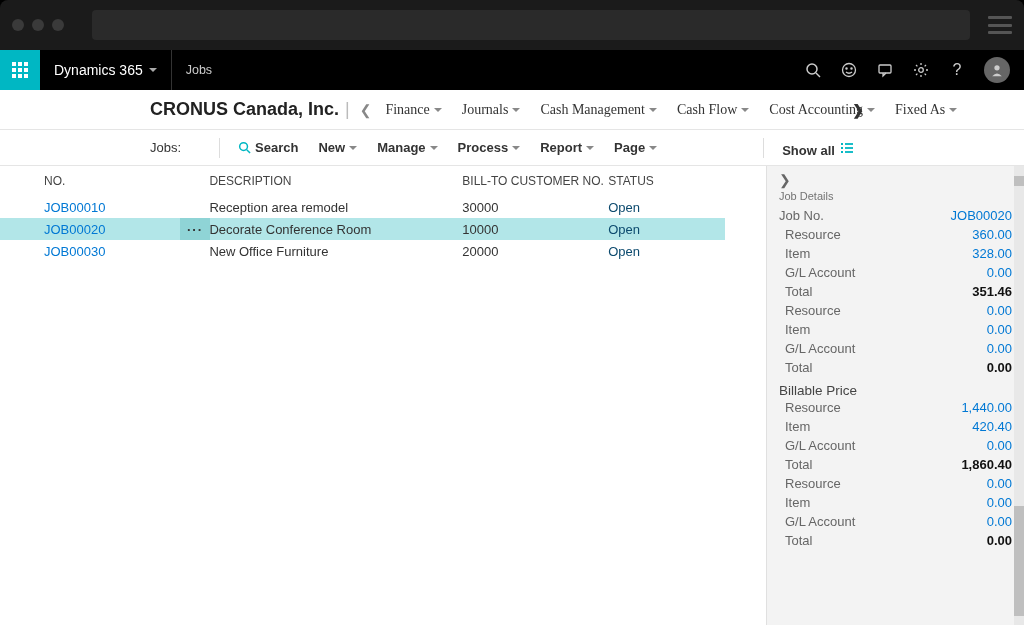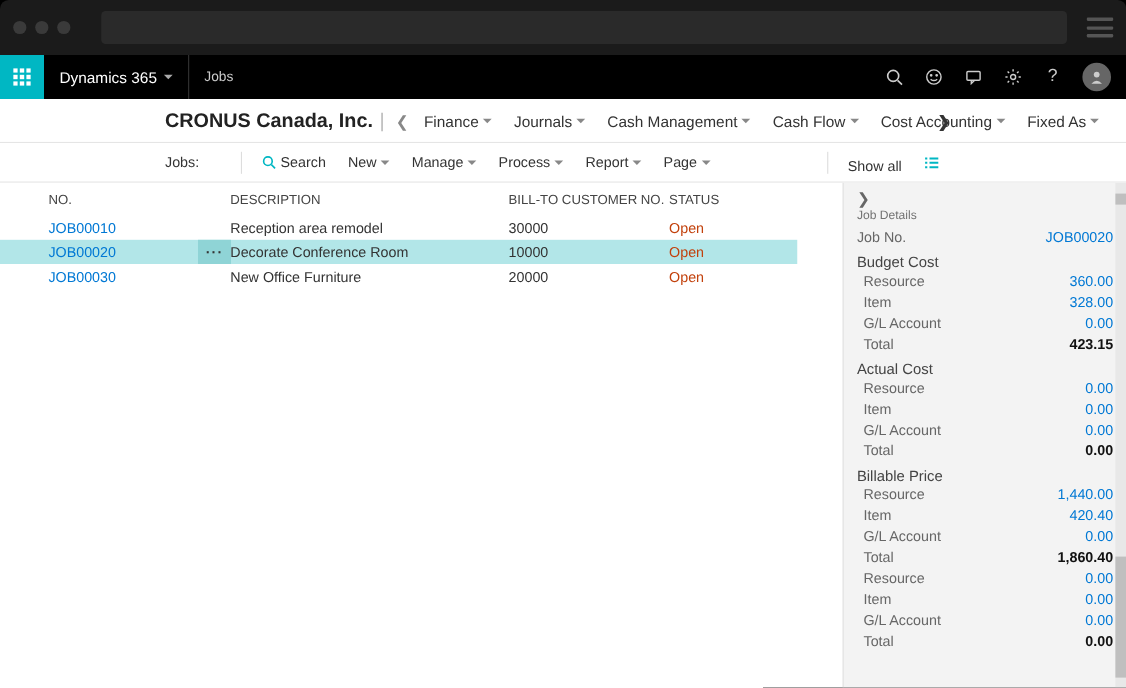--- a/index.html
+++ b/index.html
@@ -18,46 +18,46 @@
   .hdr-seg.with-caret::after { content:""; margin-left:6px; border:4px solid transparent; border-top-color:#aaa; transform: translateY(2px);}
   .hdr-right { margin-left: auto; display:flex; align-items:center; gap: 18px; padding: 0 14px; color:#ccc; }
   .hdr-ico { width:18px; height:18px; display:flex; align-items:center; justify-content:center; }
   .avatar { width:26px; height:26px; border-radius:50%; background:#666; display:flex; align-items:center; justify-content:center; }
 
   .content-shell { background:#fff; height: calc(625px - 50px - 40px); display:flex; flex-direction:column; position:relative; }
   .nav-row { height: 40px; display:flex; align-items:center; padding: 0  24px 0 150px; border-bottom:1px solid #e5e5e5; font-size:14px; color:#333; position:relative;}
   .company-name { font-size:18px; font-weight:600; color:#222; position:absolute; left:150px; }
   .nav-row .divider { color:#bbb; margin: 0 10px; font-size:18px;}
   .nav-items { display:flex; align-items:center; margin-left: 185px; }
-  .nav-item { padding: 0 10px; display:flex; align-items:center; color:#333; font-size:14px; cursor:pointer;}
+  .nav-item { padding: 0 10px; display:flex; align-items:center; color:#333; font-size:14px; cursor:pointer;font-family:Liberation Serif, serif;}
   .nav-item::after { content:""; margin-left:4px; border:4px solid transparent; border-top-color:#888; transform:translateY(2px);}
   .nav-back { color:#888; margin-right:4px; }
   .nav-fwd { position:absolute; right: 160px; color:#333; font-weight:bold; }
 
   .tool-row { height: 36px; display:flex; align-items:center; padding: 0 24px 0 150px; border-bottom:1px solid #e5e5e5; font-size:13px; color:#333;}
   .tool-label { margin-right: 30px;}
   .tool-sep { width:1px; height:20px; background:#ddd; margin: 0 8px;}
-  .tool-btn { padding: 0 10px; display:flex; align-items:center; cursor:pointer;}
+  .tool-btn { padding: 0 10px; display:flex; align-items:center; cursor:pointer;font-weight:bold;}
   .tool-btn.caret::after { content:""; margin-left:4px; border:4px solid transparent; border-top-color:#888; transform:translateY(2px);}
   .search-ico { color:#00b7c3; margin-right:4px; }
   .tool-right { margin-left: 88px; display:flex; align-items:flex-end;}
   .list-ico { color:#00b7c3; position:absolute; right: 170px; }
 
   .main-split { flex:1; display:flex; overflow:hidden;gap:41px;}
   .table-area { flex:1; overflow:auto; font-size:13px; }
   .thead { display:flex; padding: 8px 0 8px 44px; color:#444; font-size:12px; }
   .th-no { width: 170px;}
   .th-desc { width: 260px;}
   .th-bill { width: 150px;}
   .th-stat { width: 120px;}
   .trow { display:flex; align-items:center; height:22px; padding-left:44px; position:relative;}
   .trow .c-no { width:170px; color:#0078d4; }
   .trow .c-desc { width:260px; color:#333;}
   .trow .c-bill { width:150px; color:#333;}
-  .trow .c-stat { width:120px; color:#c2410c;}
+  .trow .c-stat { width:120px; color:#0c4a6e;}
   .trow.selected { background:#b2e6e8; }
   .row-actions { position:absolute; left: 180px; width:30px; height:22px; background:#8fd4d6; display:flex; align-items:center; justify-content:center; color:#333; font-weight:bold; letter-spacing:1px;}
 
   .detail-pane { width: 258px; background:#f3f3f3; border-left:1px solid #e0e0e0; font-size:13px; color:#444; overflow-y:auto; padding: 6px 12px 10px 12px; position:relative;}
   .detail-pane .chev { color:#666; font-size:14px; }
   .detail-title { font-size:11px; color:#737373; margin: 2px 0 4px 0;}
   .drow { display:flex; justify-content:space-between; padding: 2px 0; }
   .drow .lab { color:#666;}
   .drow .lab.indent { padding-left: 6px;}
   .drow .val { color:#0078d4;}
@@ -221,38 +221,36 @@
     </div>
 
     <div class="detail-pane">
       <div class="chev">❯</div>
       <div class="detail-title">Job Details</div>
       <div class="drow">
         <span class="lab">Job No.</span>
         <span class="val">JOB00020</span>
       </div>
       <div id="sections">
-          <div class="section-h">Budget Cost</div>
           <div class="drow">
             <span class="lab indent">Resource</span>
             <span class="val">360.00</span>
           </div>
           <div class="drow">
             <span class="lab indent">Item</span>
             <span class="val">328.00</span>
           </div>
           <div class="drow">
             <span class="lab indent">G/L Account</span>
             <span class="val">0.00</span>
           </div>
           <div class="drow">
             <span class="lab indent">Total</span>
-            <span class="val bold">423.15</span>
-          </div>
-          <div class="section-h">Actual Cost</div>
+            <span class="val bold">351.46</span>
+          </div>
           <div class="drow">
             <span class="lab indent">Resource</span>
             <span class="val">0.00</span>
           </div>
           <div class="drow">
             <span class="lab indent">Item</span>
             <span class="val">0.00</span>
           </div>
           <div class="drow">
             <span class="lab indent">G/L Account</span>

